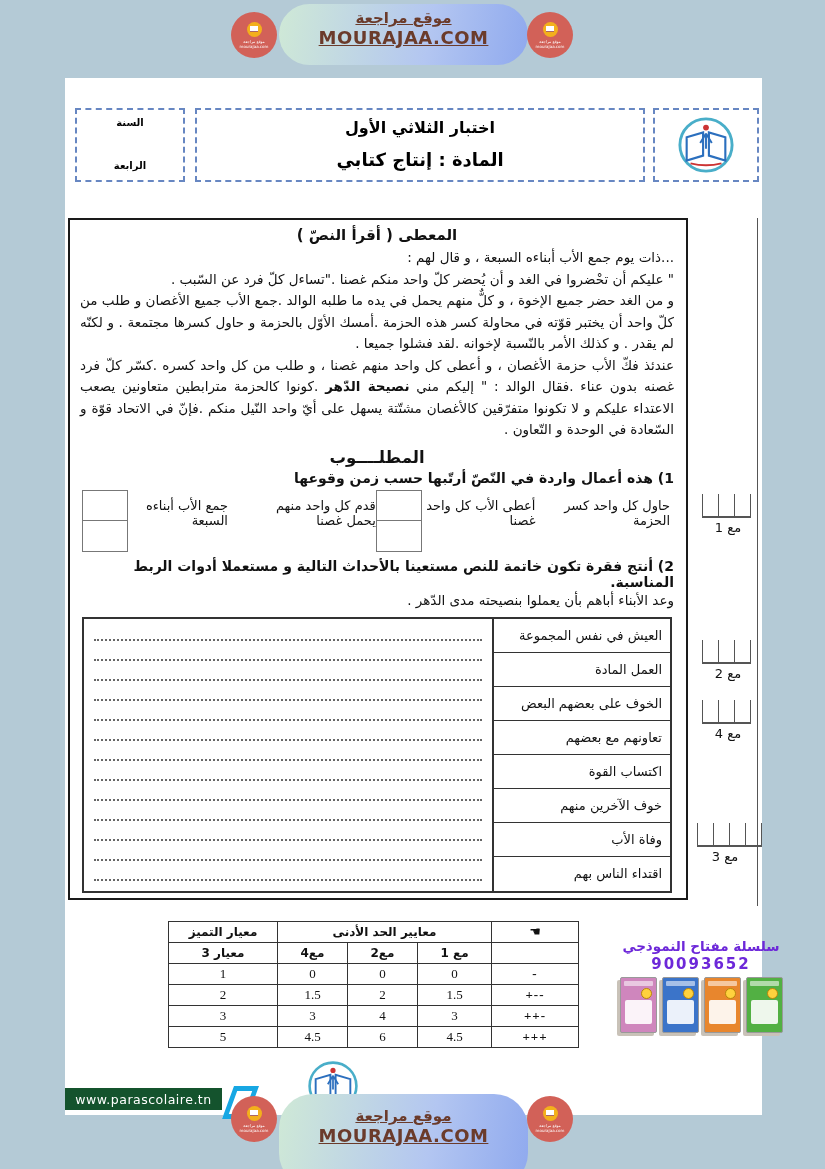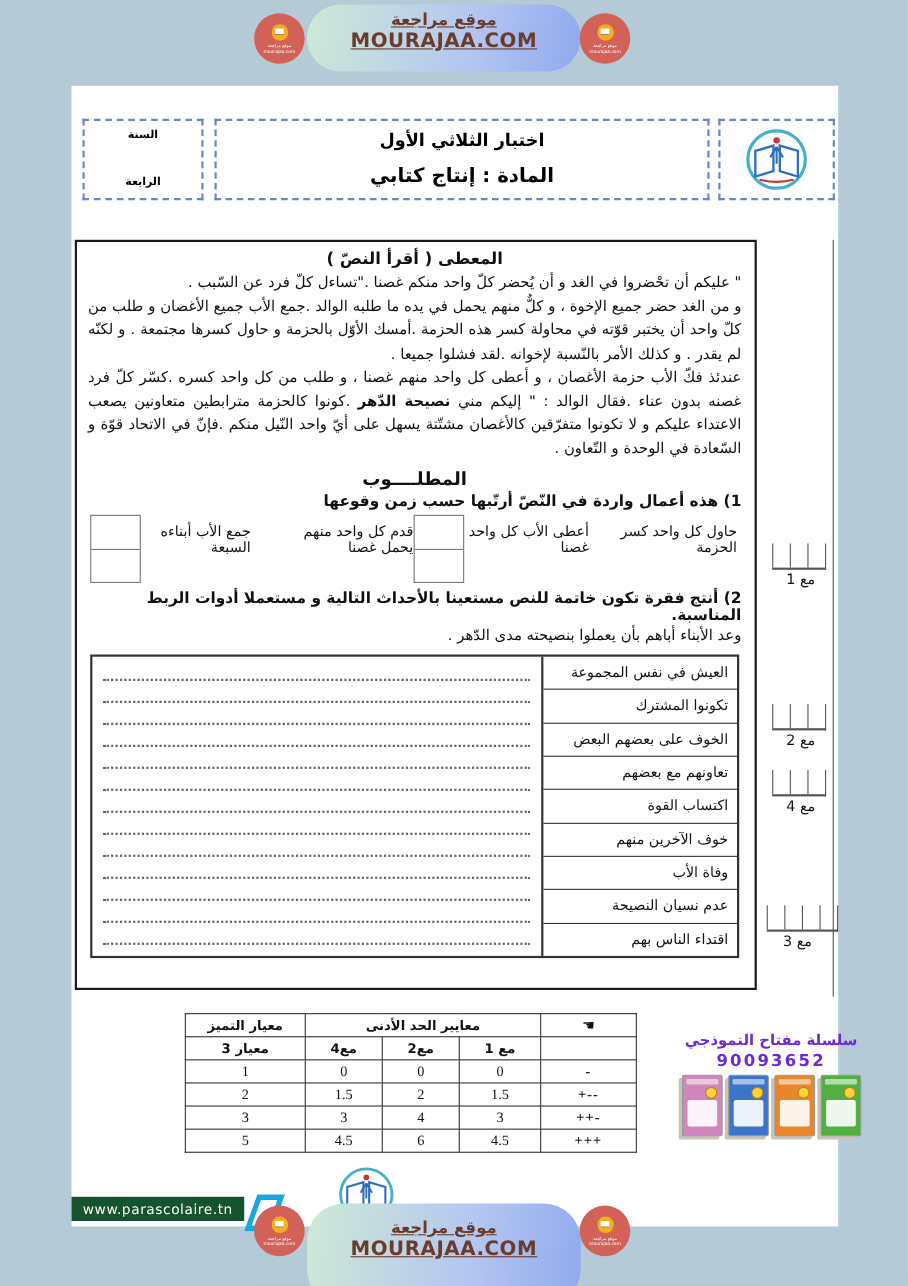--- a/index.html
+++ b/index.html
@@ -122,20 +122,21 @@
       <path d="M10 22 L27 17 L27 41 L10 46 Z" fill="#ffffff" stroke="#2b6fbe" stroke-width="2.2"></path>
       <path d="M50 22 L33 17 L33 41 L50 46 Z" fill="#ffffff" stroke="#2b6fbe" stroke-width="2.2"></path>
       <path d="M30 18 L24 28 M30 18 L36 28 M30 18 L30 34" stroke="#2b6fbe" stroke-width="2"></path>
       <circle cx="30" cy="12" r="3" fill="#cc3333"></circle>
       <path d="M14 49 Q30 53 46 49" stroke="#cc3333" stroke-width="2" fill="none"></path>
     </svg>
   </div>
 
   <div class="main">
     <div class="given-h">المعطى ( أقرأ النصّ )</div>
+    <p class="para">...ذات يوم جمع الأب أبناءه السبعة ، و قال لهم :</p>
     <p class="para">" عليكم أن تحْضروا في الغد و أن يُحضر كلّ واحد منكم غصنا ."تساءل كلّ فرد عن السّبب .</p>
     <p class="para">و من الغد حضر جميع الإخوة ، و كلٌّ منهم يحمل في يده ما طلبه الوالد .جمع الأب جميع الأغصان و طلب من كلّ واحد أن يختبر قوّته في محاولة كسر هذه الحزمة .أمسك الأوّل بالحزمة و حاول كسرها مجتمعة . و لكنّه لم يقدر . و كذلك الأمر بالنّسبة لإخوانه .لقد فشلوا جميعا .</p>
     <p class="para"><span>عندئذ فكّ الأب حزمة الأغصان ، و أعطى كل واحد منهم غصنا ، و طلب من كل واحد كسره .كسّر كلّ فرد غصنه بدون عناء .فقال الوالد : " إليكم مني </span><b>نصيحة الدّهر</b><span> .كونوا كالحزمة مترابطين متعاونين يصعب الاعتداء عليكم و لا تكونوا متفرّقين كالأغصان مشتّتة يسهل على أيّ واحد النّيل منكم .فإنّ في الاتحاد قوّة و السّعادة في الوحدة و التّعاون .</span></p>
 
     <div class="matloub">المطلــــوب</div>
     <div class="qlabel">1) هذه أعمال واردة في النّصّ أرتّبها حسب زمن وقوعها</div>
 
     <div class="q1row">
       <div class="q1col">
         <span>حاول كل واحد كسر الحزمة</span>
@@ -154,27 +155,26 @@
           <i></i>
         </div>
     </div>
 
     <div class="qlabel">2) أنتج فقرة تكون خاتمة للنص مستعينا بالأحداث التالية و مستعملا أدوات الربط المناسبة.</div>
     <p class="q2sub">وعد الأبناء أباهم بأن يعملوا بنصيحته مدى الدّهر .</p>
 
     <div class="wtable">
       <div class="wlabels">
         <div class="wlabel">العيش في نفس المجموعة</div>
-        <div class="wlabel">تكونوا المشترك</div>
+        <div class="wlabel">العمل المادة</div>
         <div class="wlabel">الخوف على بعضهم البعض</div>
         <div class="wlabel">تعاونهم مع بعضهم</div>
         <div class="wlabel">اكتساب القوة</div>
         <div class="wlabel">خوف الآخرين منهم</div>
         <div class="wlabel">وفاة الأب</div>
-        <div class="wlabel">عدم نسيان النصيحة</div>
         <div class="wlabel">اقتداء الناس بهم</div>
       </div>
       <div class="wlines">
         <div class="dotline"></div>
         <div class="dotline"></div>
         <div class="dotline"></div>
         <div class="dotline"></div>
         <div class="dotline"></div>
         <div class="dotline"></div>
         <div class="dotline"></div>

